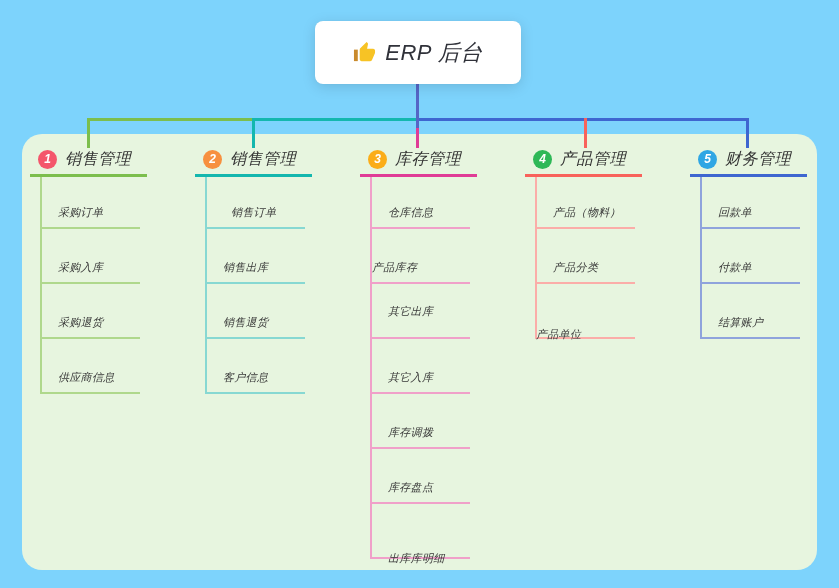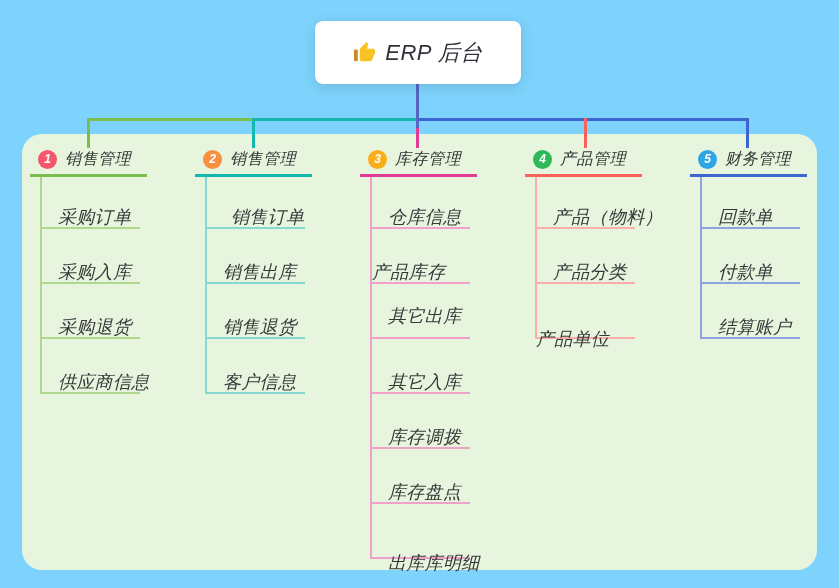--- a/index.html
+++ b/index.html
@@ -27,21 +27,21 @@
     cursor:pointer; z-index:3;
   }
   .badge {
     width:19px; height:19px; border-radius:50%; color:#ffffff;
     font-size:12px; font-weight:700; display:flex; align-items:center; justify-content:center;
     flex:0 0 19px;
   }
   .branch-label { font-size:16px; font-weight:500; color:#333333; letter-spacing:0.5px; }
 
   .leaf-node {
-    position:absolute; height:20px; font-size:18px; color:#383838;
+    position:absolute; height:20px; font-size:11px; color:#383838;
     letter-spacing:0.3px; cursor:pointer; z-index:3; white-space:nowrap;
   }
 </style>
 </head>
 <body>
 
 <div class="canvas">
 
   <div class="panel"></div>
 

